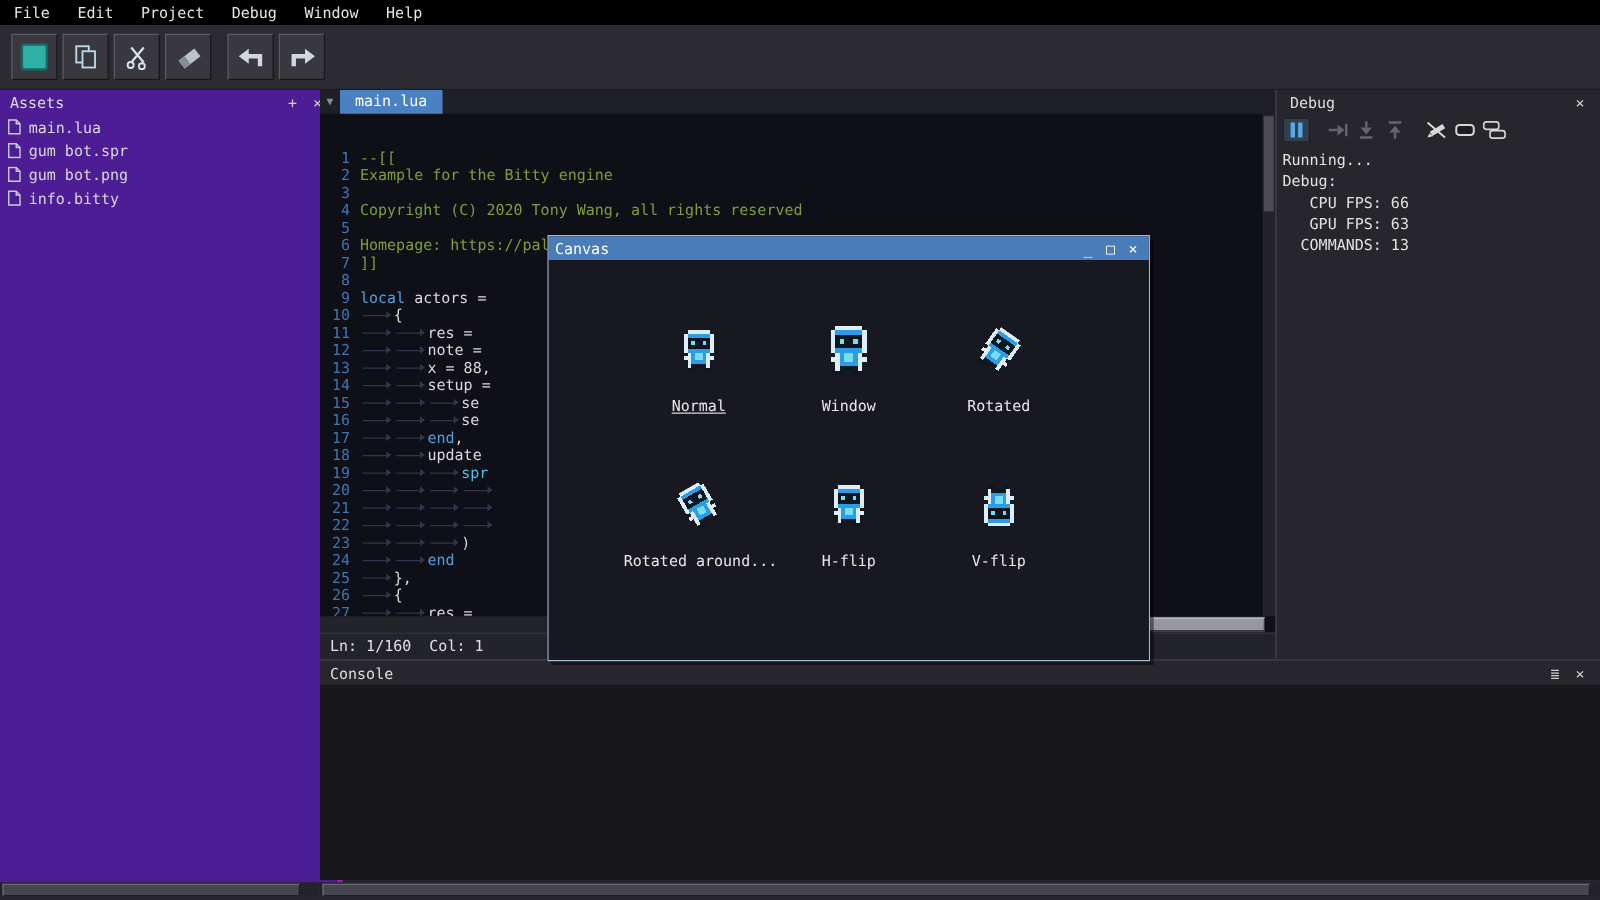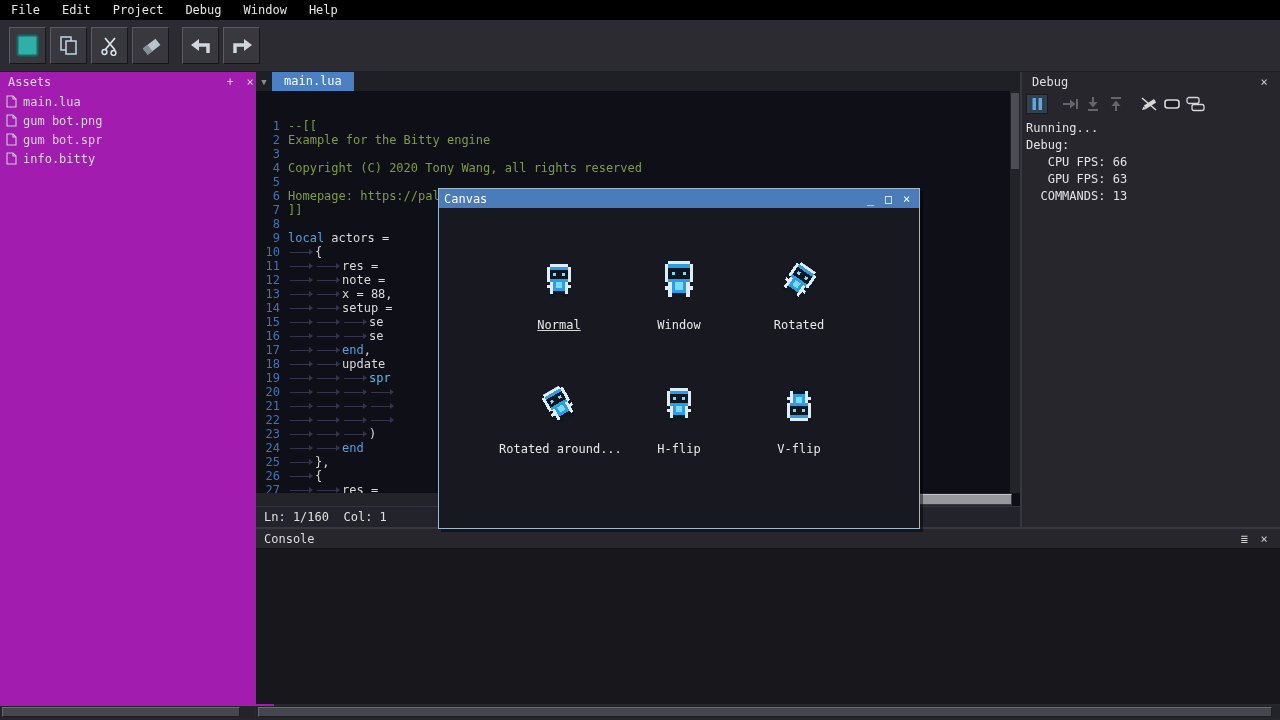--- a/index.html
+++ b/index.html
@@ -13,21 +13,21 @@
   
   .menubar { position:absolute; left:0; top:0; width:1280px; height:20px; background:#000; display:flex; align-items:flex-start; }
   .menu-item { padding:0 11px; line-height:20px; color:#e6e6e6; cursor:default; }
   
   .toolbar { position:absolute; left:0; top:20px; width:1280px; height:52px; background:#2b2b31; display:flex; align-items:center; padding-left:9px; border-bottom:1px solid #1c1c20; }
   .tb-btn { width:37px; height:37px; margin-right:4px; background:#38383e;
     border:1px solid #17171b; border-top-color:#5a5a62; border-left-color:#5a5a62;
     display:flex; align-items:center; justify-content:center; }
   .tb-btn.gap { margin-left:9px; }
   
-  .assets-panel { position:absolute; left:0; top:72px; width:274px; height:634px; background:#a21caf; border-right:8px solid #a21caf; }
+  .assets-panel { position:absolute; left:0; top:72px; width:274px; height:634px; background:#4c1d95; border-right:4px solid #a21caf; }
   .panel-header { height:20px; display:flex; align-items:center; padding:0 8px; color:#dedede; }
   .panel-header .spacer { flex:1; }
   .hdr-btn { width:16px; text-align:center; color:#cfcfcf; margin-left:4px; cursor:default; }
   .asset-list { position:absolute; left:0; top:20px; right:10px; bottom:0; }
   .asset-item { height:19px; display:flex; align-items:center; padding-left:6px; white-space:pre; }
   .asset-item .doc { margin-right:6px; display:flex; }
   .assets-vscroll { position:absolute; right:2px; top:20px; width:7px; bottom:2px; background:#2f2f36; }
   
   .editor-panel { position:absolute; left:256px; top:72px; width:766px; height:455px; background:#0f0f17; border-right:2px solid #37373f; }
   .tabbar { position:absolute; left:0; top:0; width:100%; height:19px; background:#1f1f26; display:flex; align-items:center; }
@@ -153,25 +153,25 @@
     <span class="hdr-btn">×</span>
   </div>
   <div class="asset-list">
       <div class="asset-item"><span class="doc"><svg width="11" height="13">
             <path d="M1 1 H7 L10 4 V12 H1 Z" fill="none" stroke="#c8d0d6" stroke-width="1.1"></path>
             <path d="M7 1 V4 H10" fill="none" stroke="#c8d0d6" stroke-width="1.1"></path>
           </svg></span><span>main.lua</span></div>
       <div class="asset-item"><span class="doc"><svg width="11" height="13">
             <path d="M1 1 H7 L10 4 V12 H1 Z" fill="none" stroke="#c8d0d6" stroke-width="1.1"></path>
             <path d="M7 1 V4 H10" fill="none" stroke="#c8d0d6" stroke-width="1.1"></path>
-          </svg></span><span>gum bot.png</span></div>
+          </svg></span><span>gum bot.spr</span></div>
       <div class="asset-item"><span class="doc"><svg width="11" height="13">
             <path d="M1 1 H7 L10 4 V12 H1 Z" fill="none" stroke="#c8d0d6" stroke-width="1.1"></path>
             <path d="M7 1 V4 H10" fill="none" stroke="#c8d0d6" stroke-width="1.1"></path>
-          </svg></span><span>gum bot.spr</span></div>
+          </svg></span><span>gum bot.png</span></div>
       <div class="asset-item"><span class="doc"><svg width="11" height="13">
             <path d="M1 1 H7 L10 4 V12 H1 Z" fill="none" stroke="#c8d0d6" stroke-width="1.1"></path>
             <path d="M7 1 V4 H10" fill="none" stroke="#c8d0d6" stroke-width="1.1"></path>
           </svg></span><span>info.bitty</span></div>
     </div>
   <div class="assets-vscroll"></div>
 </div>
 
 <div class="editor-panel">
   <div class="tabbar">

